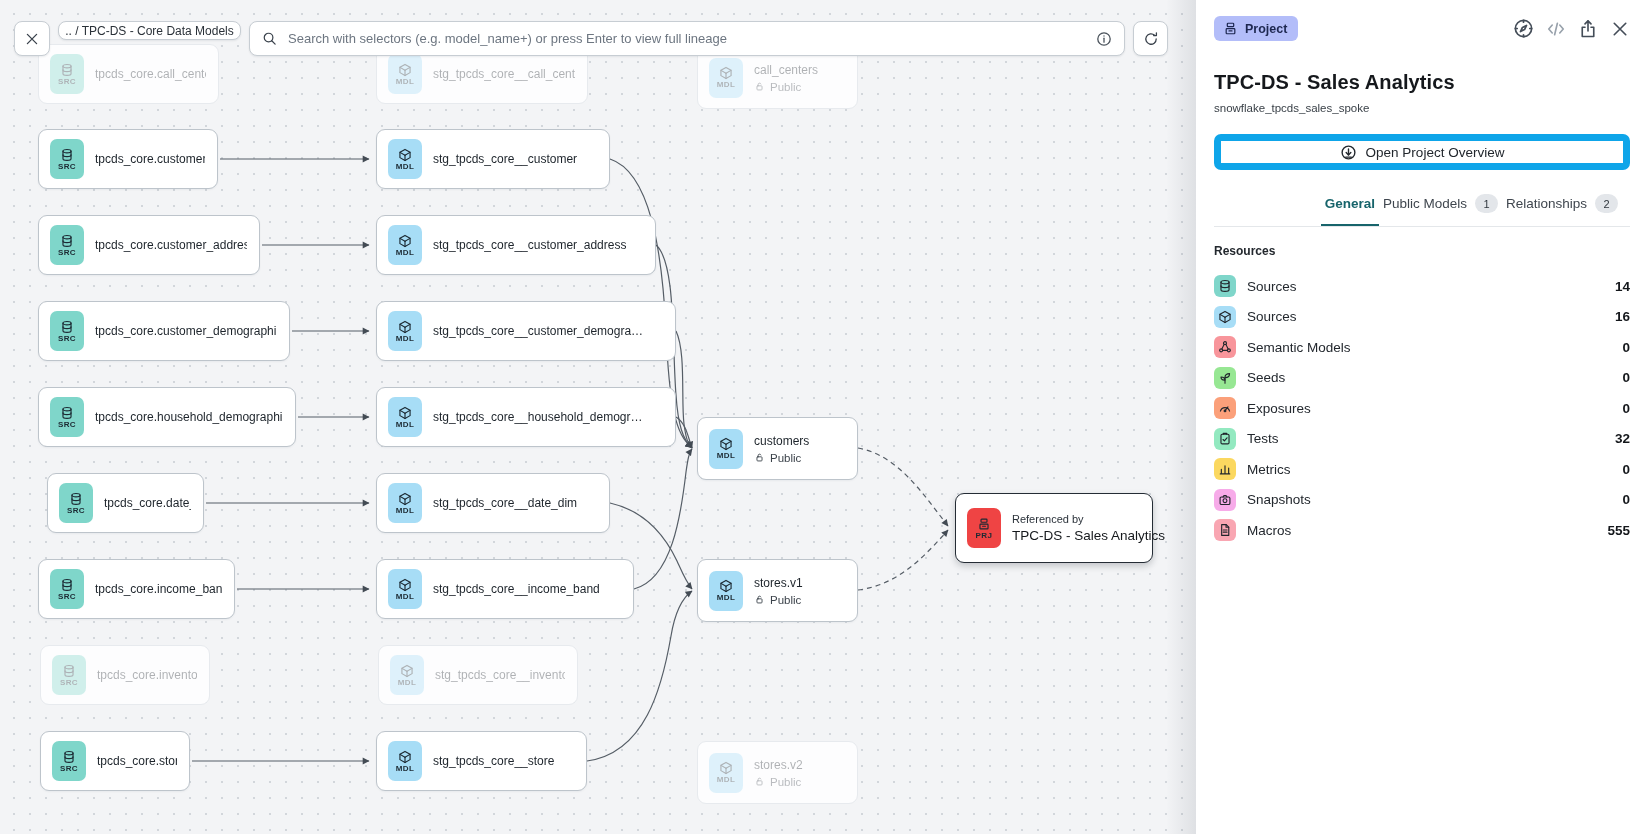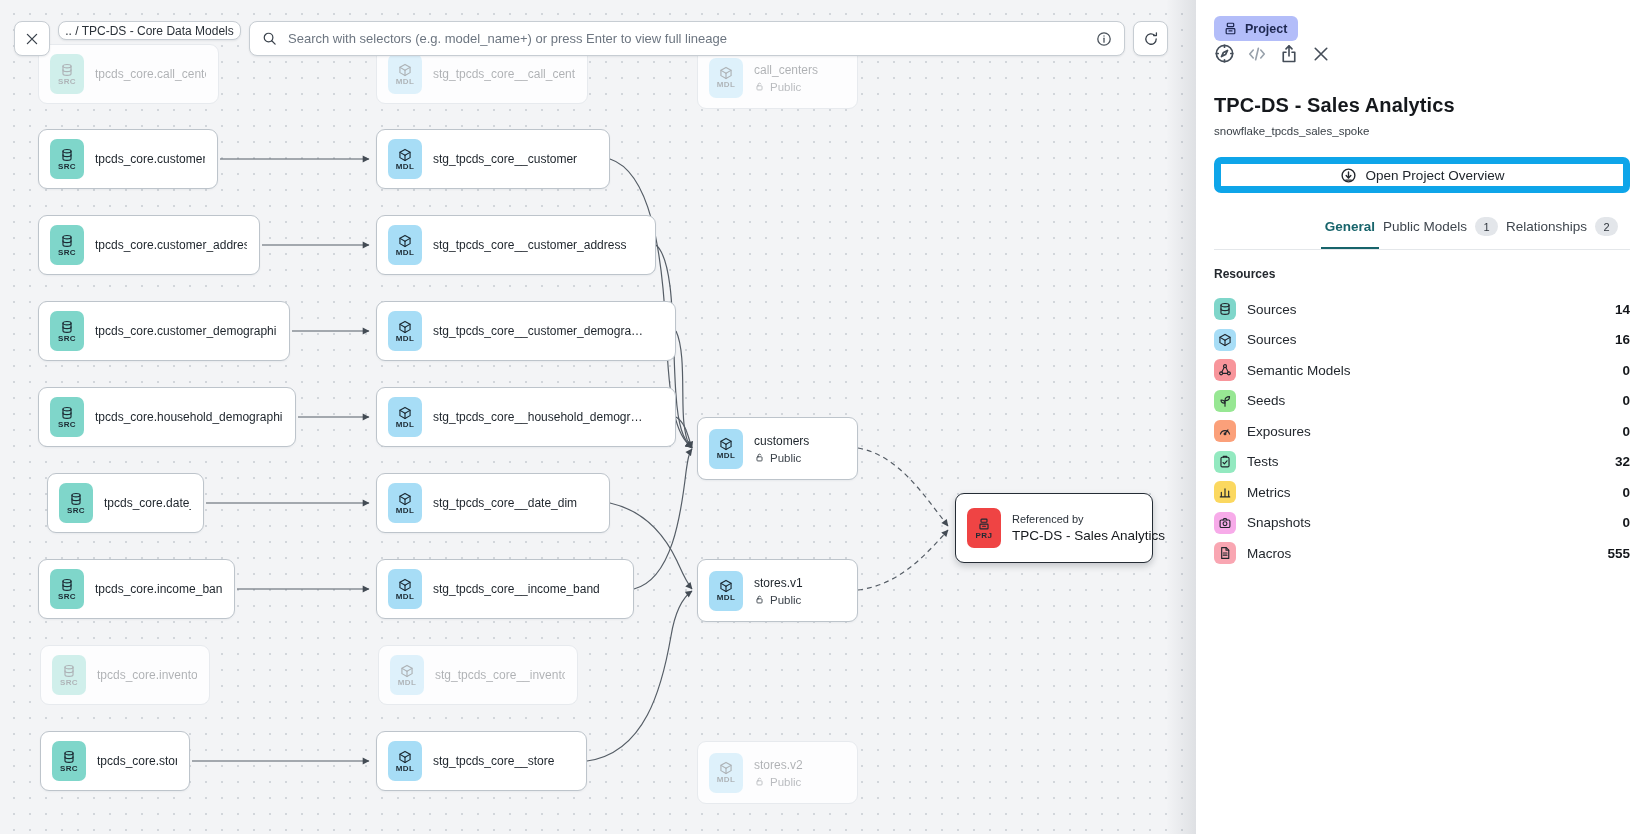--- a/index.html
+++ b/index.html
@@ -37,21 +37,21 @@
   .searchbar{position:absolute;left:249px;top:21px;width:876px;height:35px;background:#fff;
     border:1px solid #c7cdd3;border-radius:8px;box-shadow:0 1px 2px rgba(16,24,40,.08);
     display:flex;align-items:center;padding:0 12px;gap:9px;box-sizing:border-box;}
   .searchbar input{flex:1;border:none;outline:none;font-size:13px;color:#2a3138;background:transparent;
     font-family:"Liberation Sans",sans-serif;}
   .searchbar input::placeholder{color:#6d7681;}
   .icn{display:inline-flex;align-items:center;justify-content:center;line-height:0;}
   
   .panel{position:absolute;left:1196px;top:0;width:452px;height:834px;background:#fff;box-sizing:border-box;
     padding:16px 18px;z-index:30;}
-  .panel-top{display:flex;align-items:flex-start;justify-content:space-between;flex-direction:column;}
+  .panel-top{display:flex;align-items:flex-start;justify-content:space-between;}
   .proj-badge{display:inline-flex;align-items:center;gap:7px;background:#b3bdf9;color:#1d2750;
     font-size:12.5px;font-weight:bold;padding:5px 11px 5px 9px;border-radius:6px;}
   .panel-icons{display:flex;align-items:center;gap:12px;color:#444d58;margin-top:2px;}
   .panel-icons .dis{color:#98a1ab;}
   .p-title{font-size:20px;font-weight:bold;color:#15181c;margin-top:30px;letter-spacing:.1px;}
   .p-sub{font-size:11.5px;color:#383f46;margin-top:8px;}
   .ovw-btn{margin-top:20px;width:100%;height:36px;background:#fff;border:7px solid #0ea5e9;border-radius:7px;
     display:flex;align-items:center;justify-content:center;gap:9px;font-size:13.5px;color:#22272d;
     font-family:"Liberation Sans",sans-serif;cursor:pointer;}
   .tabs{margin-top:24px;display:flex;justify-content:flex-end;border-bottom:1px solid #e4e7ea;padding:0 8px;}

